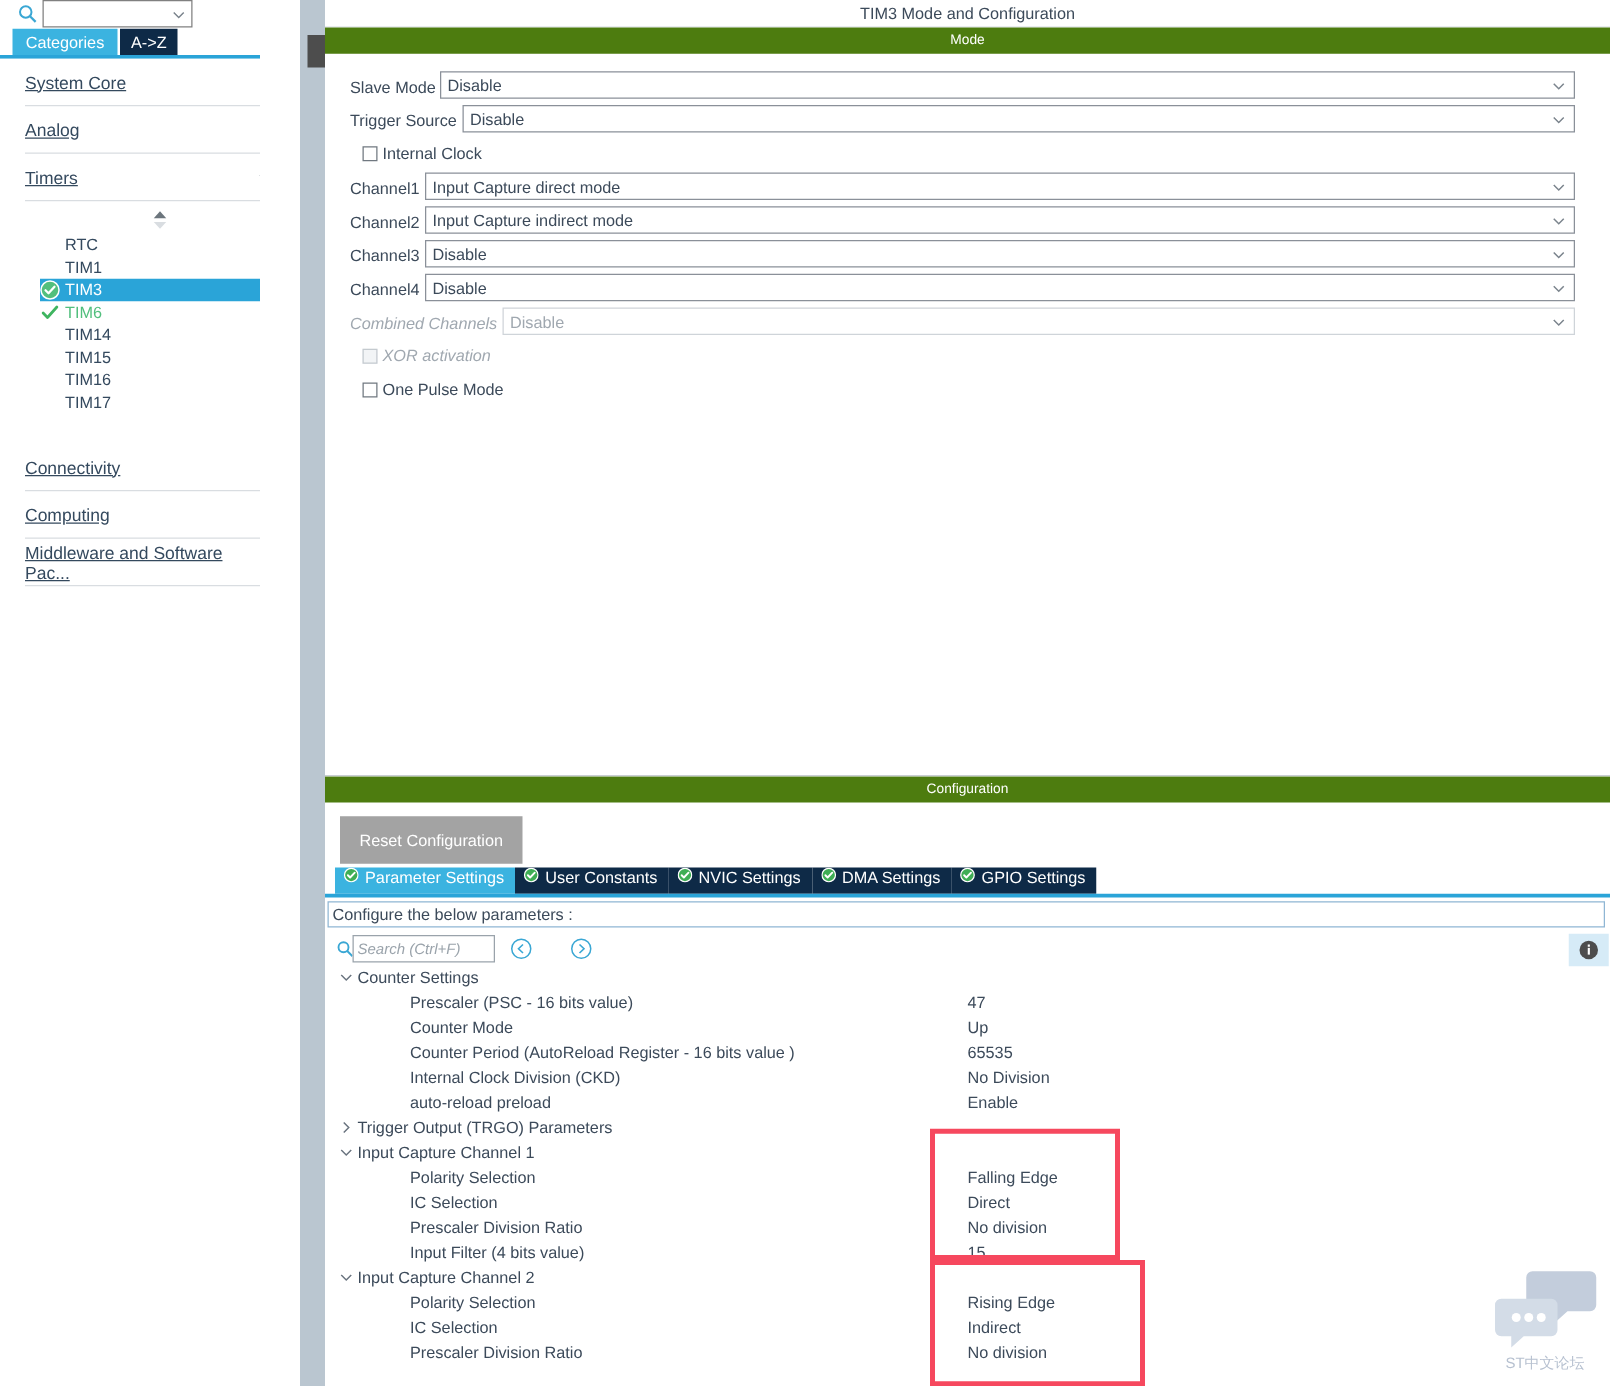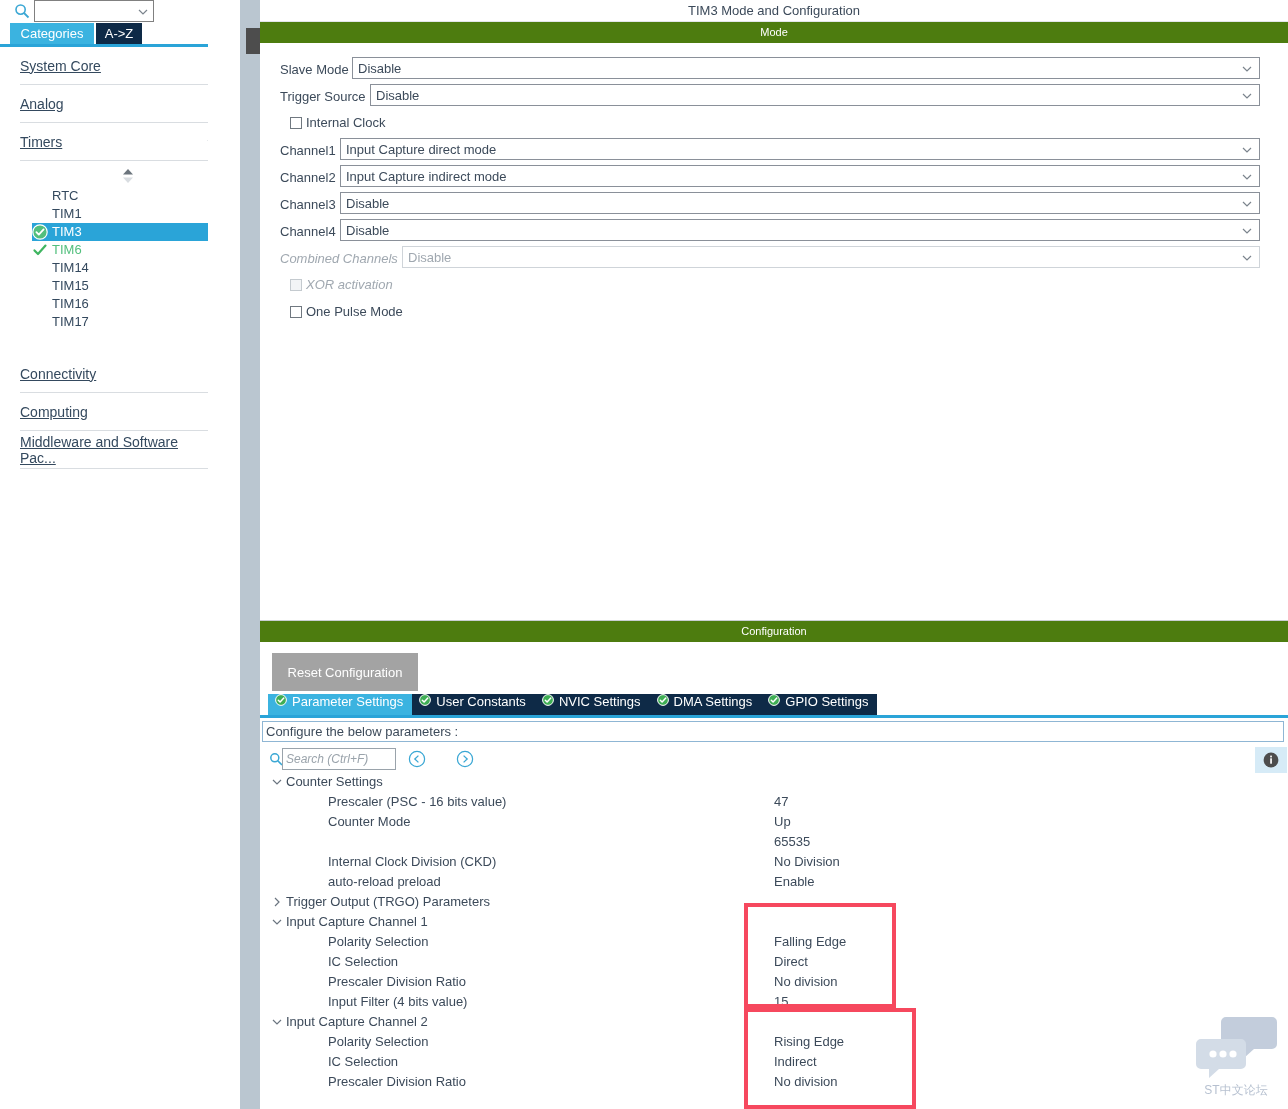--- a/index.html
+++ b/index.html
@@ -603,20 +603,21 @@
           </div>
           <div class="prow">
             <span class="pname item">Prescaler (PSC - 16 bits value)</span>
             <span class="pval">47</span>
           </div>
           <div class="prow">
             <span class="pname item">Counter Mode</span>
             <span class="pval">Up</span>
           </div>
           <div class="prow">
+            <span class="pname item">Counter Period (AutoReload Register - 16 bits value )</span>
             <span class="pval">65535</span>
           </div>
           <div class="prow">
             <span class="pname item">Internal Clock Division (CKD)</span>
             <span class="pval">No Division</span>
           </div>
           <div class="prow">
             <span class="pname item">auto-reload preload</span>
             <span class="pval">Enable</span>
           </div>

